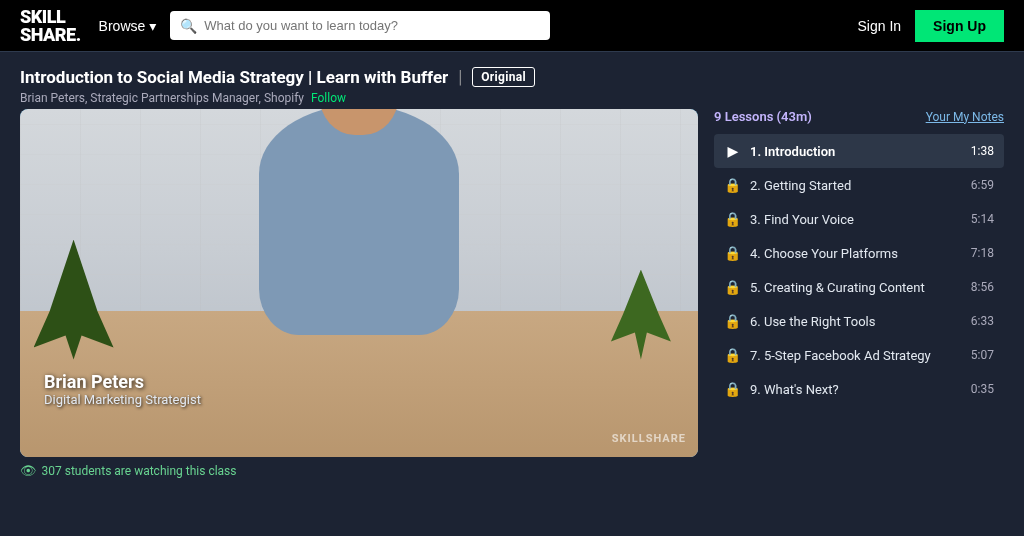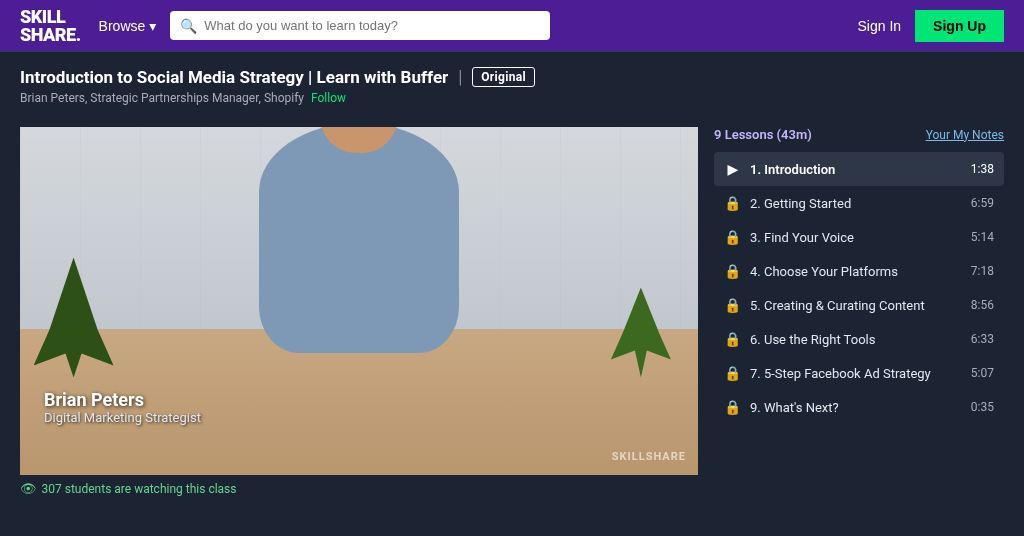--- a/index.html
+++ b/index.html
@@ -7,21 +7,21 @@
       font-family: -apple-system, BlinkMacSystemFont, 'Segoe UI', Roboto, sans-serif;
       background: #1c2333;
       color: #fff;
       width: 1024px;
       height: 536px;
       overflow: hidden;
     }
 
     
     .header {
-      background: #4c1d95;
+      background: #000000;
       display: flex;
       align-items: center;
       padding: 0 20px;
       height: 52px;
       border-bottom: 1px solid #2e3a4e;
     }
     .logo {
       display: flex;
       align-items: center;
       margin-right: 18px;
@@ -123,39 +123,39 @@
       letter-spacing: 0.3px;
     }
     .pipe-divider {
       color: #aaa;
       font-size: 18px;
       font-weight: 300;
     }
     .course-author {
       font-size: 12px;
       color: #aab;
-      margin-bottom: 22px;
+      margin-bottom: 4px;
     }
     .follow-link {
       color: #00e676;
       text-decoration: none;
       font-size: 12px;
       margin-left: 4px;
     }
 
     
     .content-area {
       display: flex;
       gap: 16px;
     }
     .video-container {
       flex: 1;
       position: relative;
       background: #0369a1;
-      border-radius: 0;
+      border-radius: 8px;
       overflow: hidden;
       height: 348px;
     }
     .video-overlay-text {
       position: absolute;
       bottom: 50px;
       left: 24px;
     }
     .presenter-name {
       font-size: 18px;

